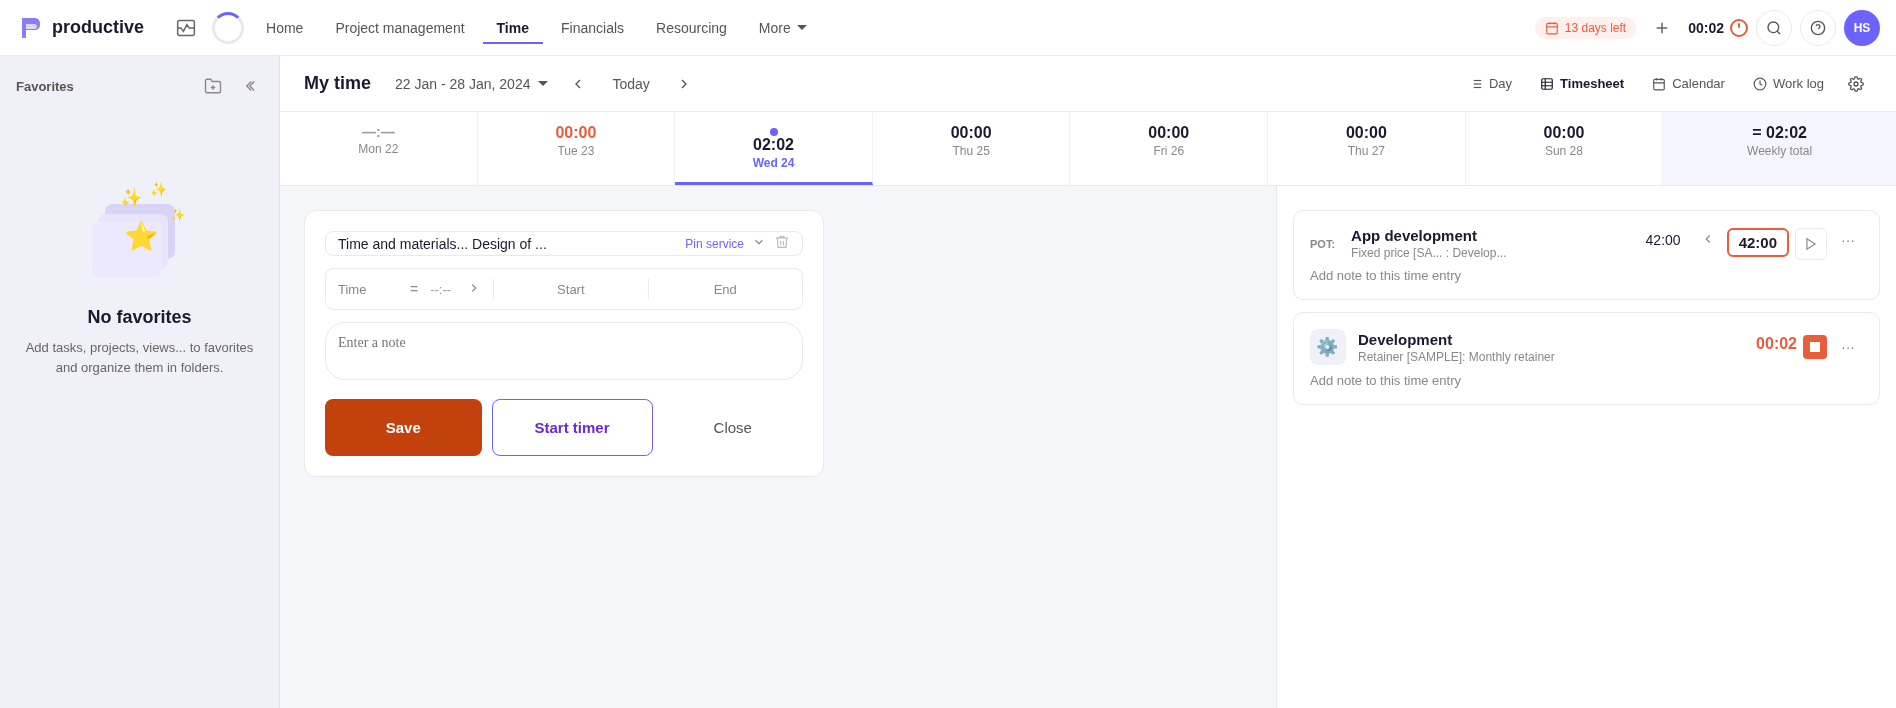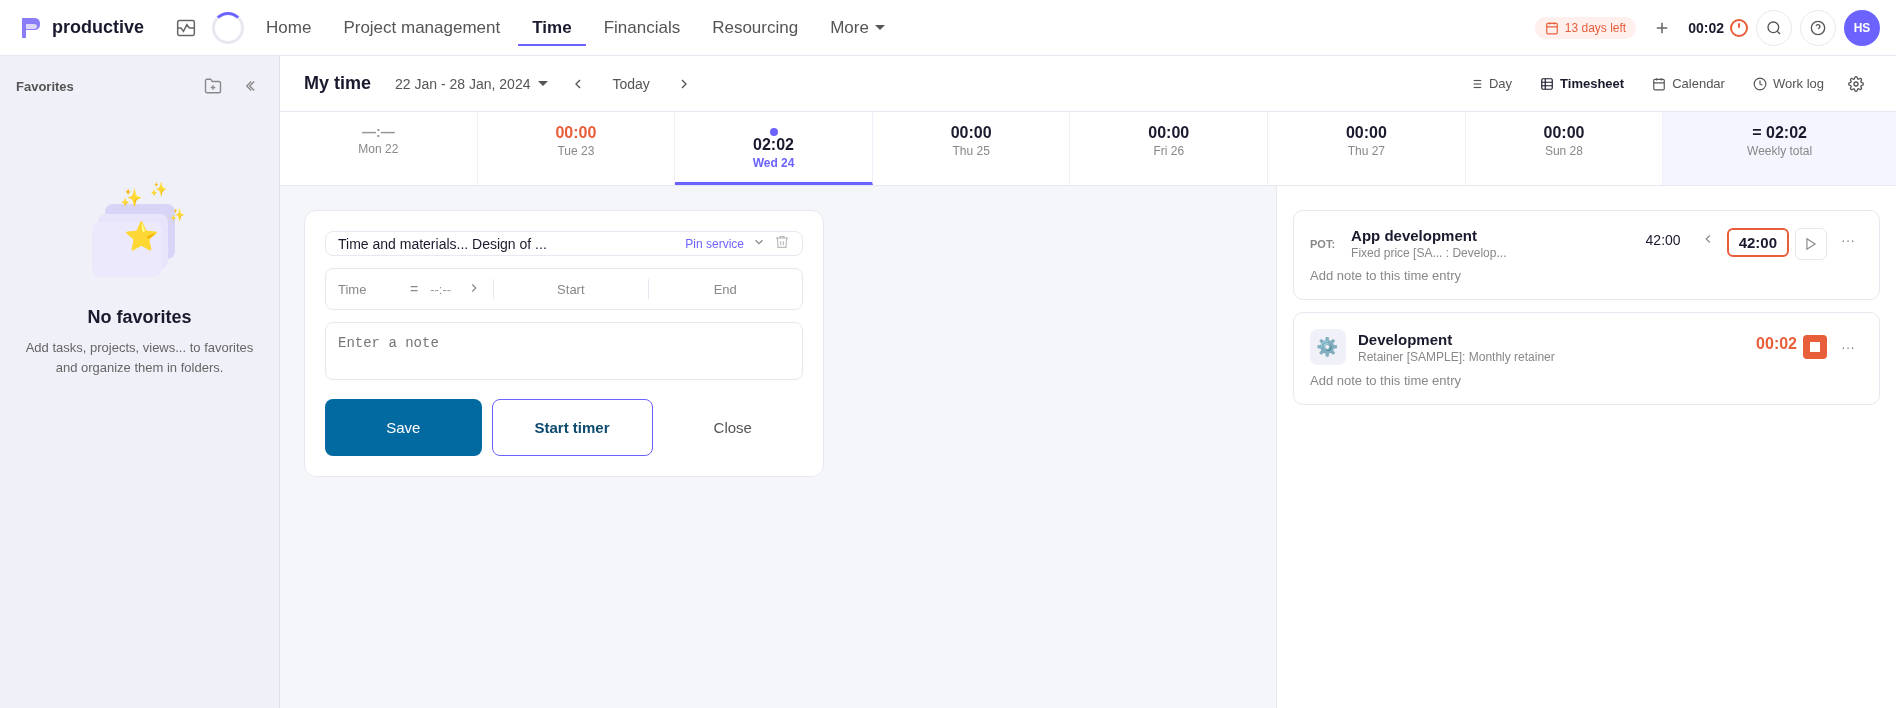--- a/index.html
+++ b/index.html
@@ -9,21 +9,21 @@
     .top-nav {
       display: flex; align-items: center; height: 56px;
       background: #fff; border-bottom: 1px solid #e8e8f0;
       padding: 0 16px; gap: 8px;
     }
     .logo { display: flex; align-items: center; gap: 8px; margin-right: 16px; }
     .logo-text { font-size: 18px; font-weight: 700; color: #1a1a2e; }
     .nav-icon { width: 36px; height: 36px; display: flex; align-items: center; justify-content: center; cursor: pointer; color: #666; border-radius: 6px; }
     .nav-spinner { width: 32px; height: 32px; border: 3px solid #e8e8f0; border-top: 3px solid #6c63ff; border-radius: 50%; }
     .nav-links { display: flex; align-items: center; gap: 4px; flex: 1; }
-    .nav-link { padding: 8px 14px; color: #555; text-decoration: none; border-radius: 6px; cursor: pointer; font-size: 17px; }
+    .nav-link { padding: 8px 14px; color: #555; text-decoration: none; border-radius: 6px; cursor: pointer; font-size: 14px; }
     .nav-link.active { color: #1a1a2e; font-weight: 600; border-bottom: 2px solid #6c63ff; border-radius: 0; padding-bottom: 6px; }
     .nav-link.more { display: flex; align-items: center; gap: 4px; }
     .nav-right { display: flex; align-items: center; gap: 8px; margin-left: auto; }
     .trial-badge { background: #fff0ee; color: #e85d3a; padding: 4px 10px; border-radius: 16px; font-size: 12px; display: flex; align-items: center; gap: 6px; font-weight: 500; }
     .timer-display { display: flex; align-items: center; gap: 6px; font-size: 14px; font-weight: 600; color: #1a1a2e; }
     .timer-icon { width: 18px; height: 18px; border: 2px solid #e85d3a; border-radius: 50%; display: inline-block; position: relative; }
     .timer-icon::after { content: ''; position: absolute; top: 2px; left: 6px; width: 2px; height: 5px; background: #e85d3a; border-radius: 1px; }
     .icon-btn { width: 36px; height: 36px; display: flex; align-items: center; justify-content: center; cursor: pointer; color: #555; border-radius: 50%; border: 1px solid #e8e8f0; }
     .avatar { width: 36px; height: 36px; background: #6c63ff; border-radius: 50%; display: flex; align-items: center; justify-content: center; color: #fff; font-weight: 600; font-size: 12px; cursor: pointer; }
 
@@ -82,24 +82,24 @@
     .dropdown-icon { color: #888; }
     .delete-icon { color: #bbb; cursor: pointer; }
     .time-row { display: flex; align-items: center; border: 1px solid #e8e8f0; border-radius: 8px; padding: 10px 12px; margin-bottom: 12px; gap: 12px; }
     .time-label { color: #888; font-size: 13px; min-width: 60px; }
     .time-equals { color: #888; }
     .time-value { color: #999; font-size: 13px; }
     .time-arrow { color: #888; cursor: pointer; margin-left: 4px; }
     .time-sep { width: 1px; height: 20px; background: #e8e8f0; }
     .start-label { color: #888; font-size: 13px; flex: 1; text-align: center; }
     .end-label { color: #888; font-size: 13px; flex: 1; text-align: center; }
-    .note-input { width: 100%; border: 1px solid #e8e8f0; border-radius: 8px; padding: 12px; font-size: 14px; color: #999; margin-bottom: 16px; outline: none; font-family: Liberation Mono, monospace; resize: none; }
+    .note-input { width: 100%; border: 1px solid #e8e8f0; border-radius: 20px; padding: 12px; font-size: 14px; color: #999; margin-bottom: 16px; outline: none; font-family: Liberation Serif, serif; resize: none; }
     .form-buttons { display: flex; gap: 10px; }
-    .btn-save { background: #0369a1; color: #fff; border: none; border-radius: 8px; padding: 20px 32px; font-size: 15px; font-weight: 400; cursor: pointer; flex: 1; }
-    .btn-start { background: #fff; color: #0c4a6e; border: 1px solid #6c63ff; border-radius: 8px; padding: 12px 24px; font-size: 15px; font-weight: 600; cursor: pointer; flex: 1.2; }
+    .btn-save { background: #c2410c; color: #fff; border: none; border-radius: 8px; padding: 20px 32px; font-size: 15px; font-weight: 700; cursor: pointer; flex: 1; }
+    .btn-start { background: #fff; color: #6d28d9; border: 1px solid #6c63ff; border-radius: 8px; padding: 12px 24px; font-size: 15px; font-weight: 600; cursor: pointer; flex: 1.2; }
     .btn-close { background: #fff; color: #555; border: none; border-radius: 8px; padding: 12px 24px; font-size: 15px; cursor: pointer; flex: 1; }
 
     
     .entry-card { background: #fff; border: 1px solid #e8e8f0; border-radius: 10px; padding: 16px; margin-bottom: 12px; }
     .entry-card-header { display: flex; align-items: center; gap: 12px; margin-bottom: 8px; }
     .entry-project-icon { width: 36px; height: 36px; background: #f0f0f8; border-radius: 8px; display: flex; align-items: center; justify-content: center; font-size: 18px; flex-shrink: 0; }
     .entry-info { flex: 1; }
     .entry-project { font-weight: 700; font-size: 15px; color: #1a1a2e; }
     .entry-subtitle { font-size: 12px; color: #888; margin-top: 2px; }
     .entry-time-controls { display: flex; align-items: flex-start; gap: 6px; }

